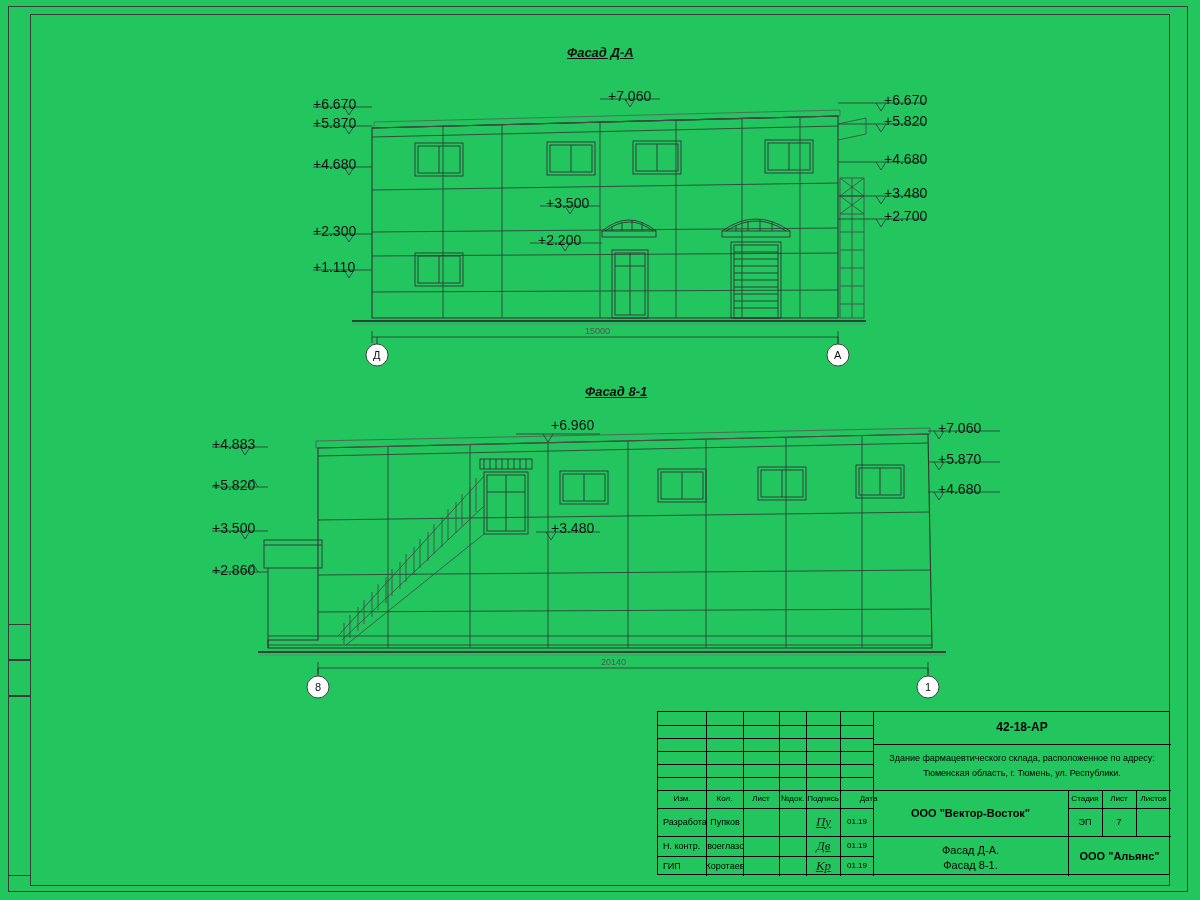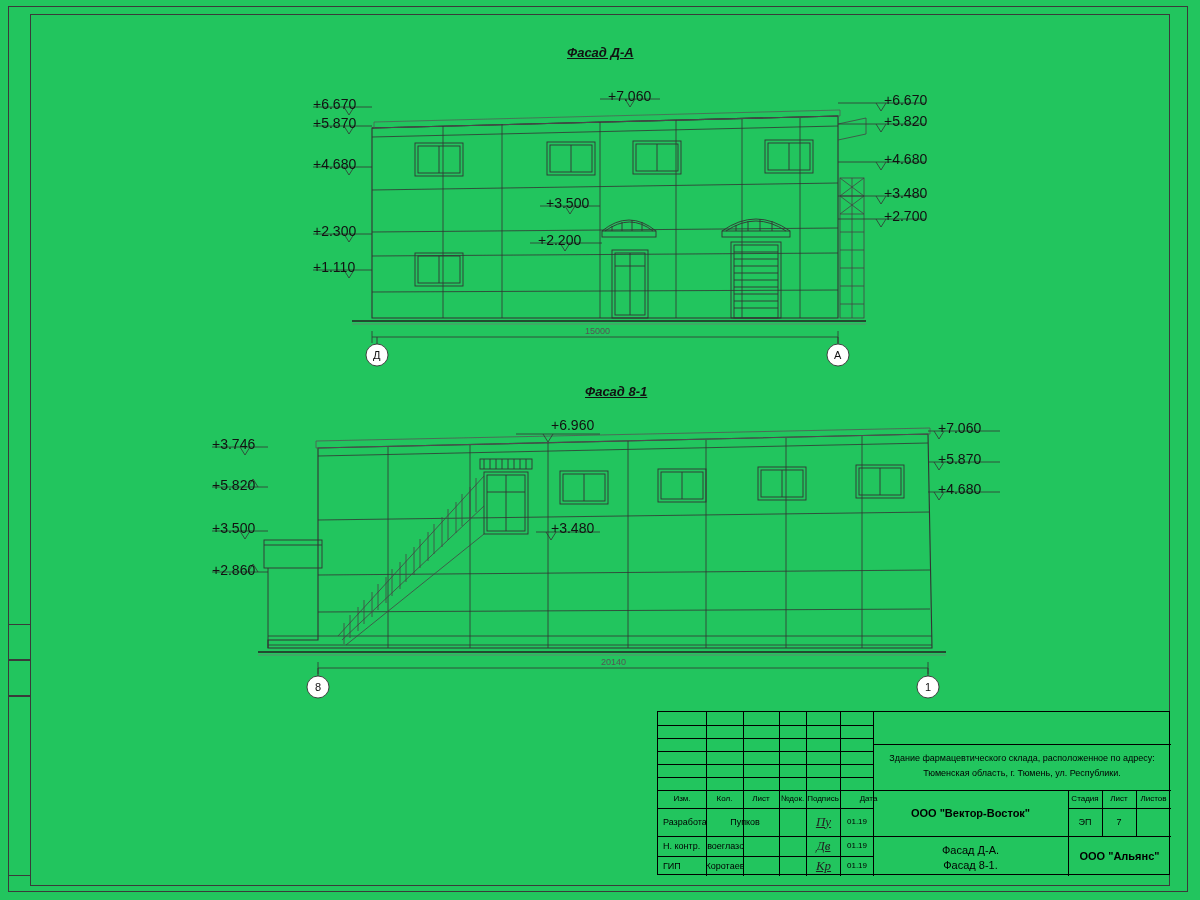--- a/index.html
+++ b/index.html
@@ -412,21 +412,21 @@
   <div class="txt" style="left:608px; top:89px;">+7.060</div>
   <div class="txt" style="left:546px; top:196px;">+3.500</div>
   <div class="txt" style="left:538px; top:233px;">+2.200</div>
 
   <div class="dim-txt" style="left:585px; top:326px;">15000</div>
   <div class="txt" style="left:373px; top:350px; font-size:11px;">Д</div>
   <div class="txt" style="left:834px; top:350px; font-size:11px;">А</div>
 
   <div class="title-it" style="left:585px; top:384px;">Фасад 8-1</div>
 
-  <div class="txt" style="left:212px; top:437px;">+3.746</div>
+  <div class="txt" style="left:212px; top:437px;">+4.883</div>
   <div class="txt" style="left:212px; top:478px;">+5.820</div>
   <div class="txt" style="left:212px; top:521px;">+3.500</div>
   <div class="txt" style="left:212px; top:563px;">+2.860</div>
 
   <div class="txt" style="left:938px; top:421px;">+7.060</div>
   <div class="txt" style="left:938px; top:452px;">+5.870</div>
   <div class="txt" style="left:938px; top:482px;">+4.680</div>
 
   <div class="txt" style="left:551px; top:418px;">+6.960</div>
   <div class="txt" style="left:551px; top:521px;">+3.480</div>
@@ -470,34 +470,35 @@
     <div class="ln" style="left:410px; top:124px; width:1px; height:40px;"></div>
 
     <div class="cell fs8" style="left:0; top:78px; width:48px; height:18px;">Изм.</div>
     <div class="cell fs8" style="left:48px; top:78px; width:37px; height:18px;">Кол.</div>
     <div class="cell fs8" style="left:85px; top:78px; width:36px; height:18px;">Лист</div>
     <div class="cell fs8" style="left:121px; top:78px; width:27px; height:18px;">№док.</div>
     <div class="cell fs8" style="left:148px; top:78px; width:34px; height:18px;">Подпись</div>
     <div class="cell fs8" style="left:182px; top:78px; width:33px; height:18px;margin-left:12px;">Дата</div>
 
     <div class="cell fs9" style="left:2px; top:96px; width:46px; height:28px; justify-content:flex-start; padding-left:3px;">Разработал</div>
-    <div class="cell fs9" style="left:49px; top:96px; width:36px; height:28px;margin-left:20px;">Пупков</div>
+    <div class="cell fs9" style="left:49px; top:96px; width:36px; height:28px;">Пупков</div>
     <div class="cell sig" style="left:149px; top:96px; width:33px; height:28px;">Пу</div>
     <div class="cell fs8" style="left:183px; top:96px; width:32px; height:28px;">01.19</div>
 
     <div class="cell fs9" style="left:2px; top:124px; width:46px; height:20px; justify-content:flex-start; padding-left:3px;">Н. контр.</div>
     <div class="cell fs9" style="left:49px; top:124px; width:36px; height:20px;">Двоеглазов</div>
     <div class="cell sig" style="left:149px; top:124px; width:33px; height:20px;">Дв</div>
     <div class="cell fs8" style="left:183px; top:124px; width:32px; height:20px;">01.19</div>
 
     <div class="cell fs9" style="left:2px; top:144px; width:46px; height:20px; justify-content:flex-start; padding-left:3px;">ГИП</div>
     <div class="cell fs9" style="left:49px; top:144px; width:36px; height:20px;">Коротаев</div>
     <div class="cell sig" style="left:149px; top:144px; width:33px; height:20px;">Кр</div>
     <div class="cell fs8" style="left:183px; top:144px; width:32px; height:20px;">01.19</div>
 
+    <div class="cell fs12 bold" style="left:215px; top:0; width:298px; height:32px;">42-18-АР</div>
 
     <div class="cell fs9" style="left:217px; top:40px; width:294px; height:13px;">Здание фармацевтического склада, расположенное по адресу:</div>
     <div class="cell fs9" style="left:217px; top:55px; width:294px; height:13px;">Тюменская область, г. Тюмень, ул. Республики.</div>
 
     <div class="cell fs11 bold" style="left:215px; top:78px; width:195px; height:46px;">ООО "Вектор-Восток"</div>
 
     <div class="cell fs8" style="left:410px; top:78px; width:34px; height:18px;">Стадия</div>
     <div class="cell fs8" style="left:444px; top:78px; width:34px; height:18px;">Лист</div>
     <div class="cell fs8" style="left:478px; top:78px; width:35px; height:18px;">Листов</div>
     <div class="cell fs9" style="left:410px; top:96px; width:34px; height:28px;">ЭП</div>

